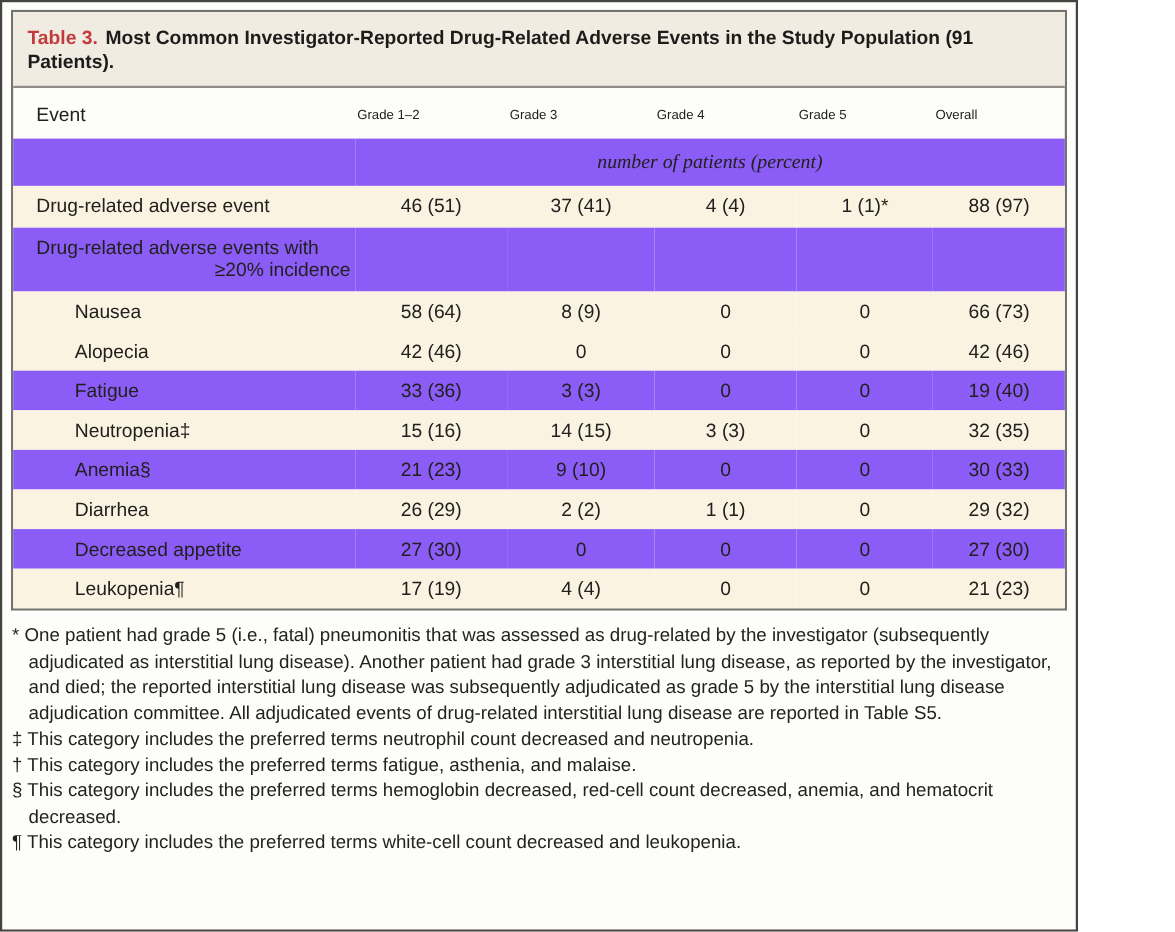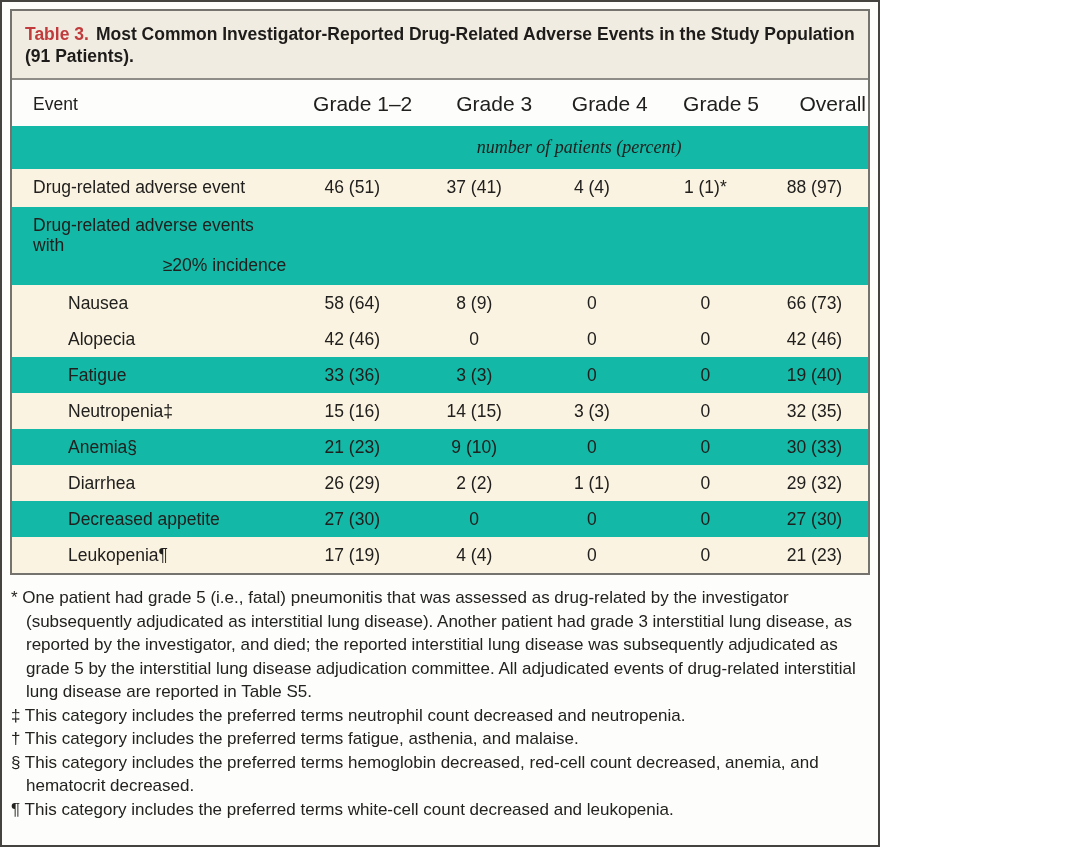--- a/index.html
+++ b/index.html
@@ -1,19 +1,19 @@
 <!DOCTYPE html>
 <html><head>
 <meta charset="utf-8">
 <style>
   html, body { margin: 0; padding: 0; background: #ffffff; }
   * { box-sizing: border-box; }
 
   .page {
-    width: 880px;
+    width: 980px;
     height: 847px;
     border: 2px solid #45433f;
     background: #fdfdfb;
     padding: 7px 8px 0 8px;
     font-family: "Liberation Sans", "DejaVu Sans", sans-serif;
     color: #21201e;
     overflow: hidden;
   }
 
   
@@ -46,41 +46,41 @@
     vertical-align: middle;
   }
 
   th.col-event {
     text-align: left;
     font-weight: bold;
     padding: 14px 4px 12px 21px;
     font-size: 17.5px;
   }
   th.col-num {
-    text-align: right;
+    text-align: left;
     font-weight: bold;
     padding: 14px 2px 12px 2px;
-    font-size: 21px;
+    font-size: 12px;
   }
 
   td.units {
     text-align: center;
     font-style: italic;
     font-family: "Liberation Serif", "DejaVu Serif", serif;
     font-size: 18px;
     padding: 11px 2px 12px 2px;
   }
 
   td.event { text-align: left; padding: 8px 4px 8px 21px; }
   td.event.sub { padding-left: 56px; }
   .event-cont { margin-left: 40px; text-align: right; }
   td.val { text-align: center; padding: 8px 2px; }
 
   tr.stripe { background: #fbf3e1; }
-  tr.plain  { background: #14b8a6; }
+  tr.plain  { background: #8b5cf6; }
   tr.tall td { padding-bottom: 10px; }
 
   
   .footnotes {
     margin-top: 11px;
     padding: 0 2px 0 1px;
     font-size: 17px;
     line-height: 23.5px;
     color: #23221f;
   }

